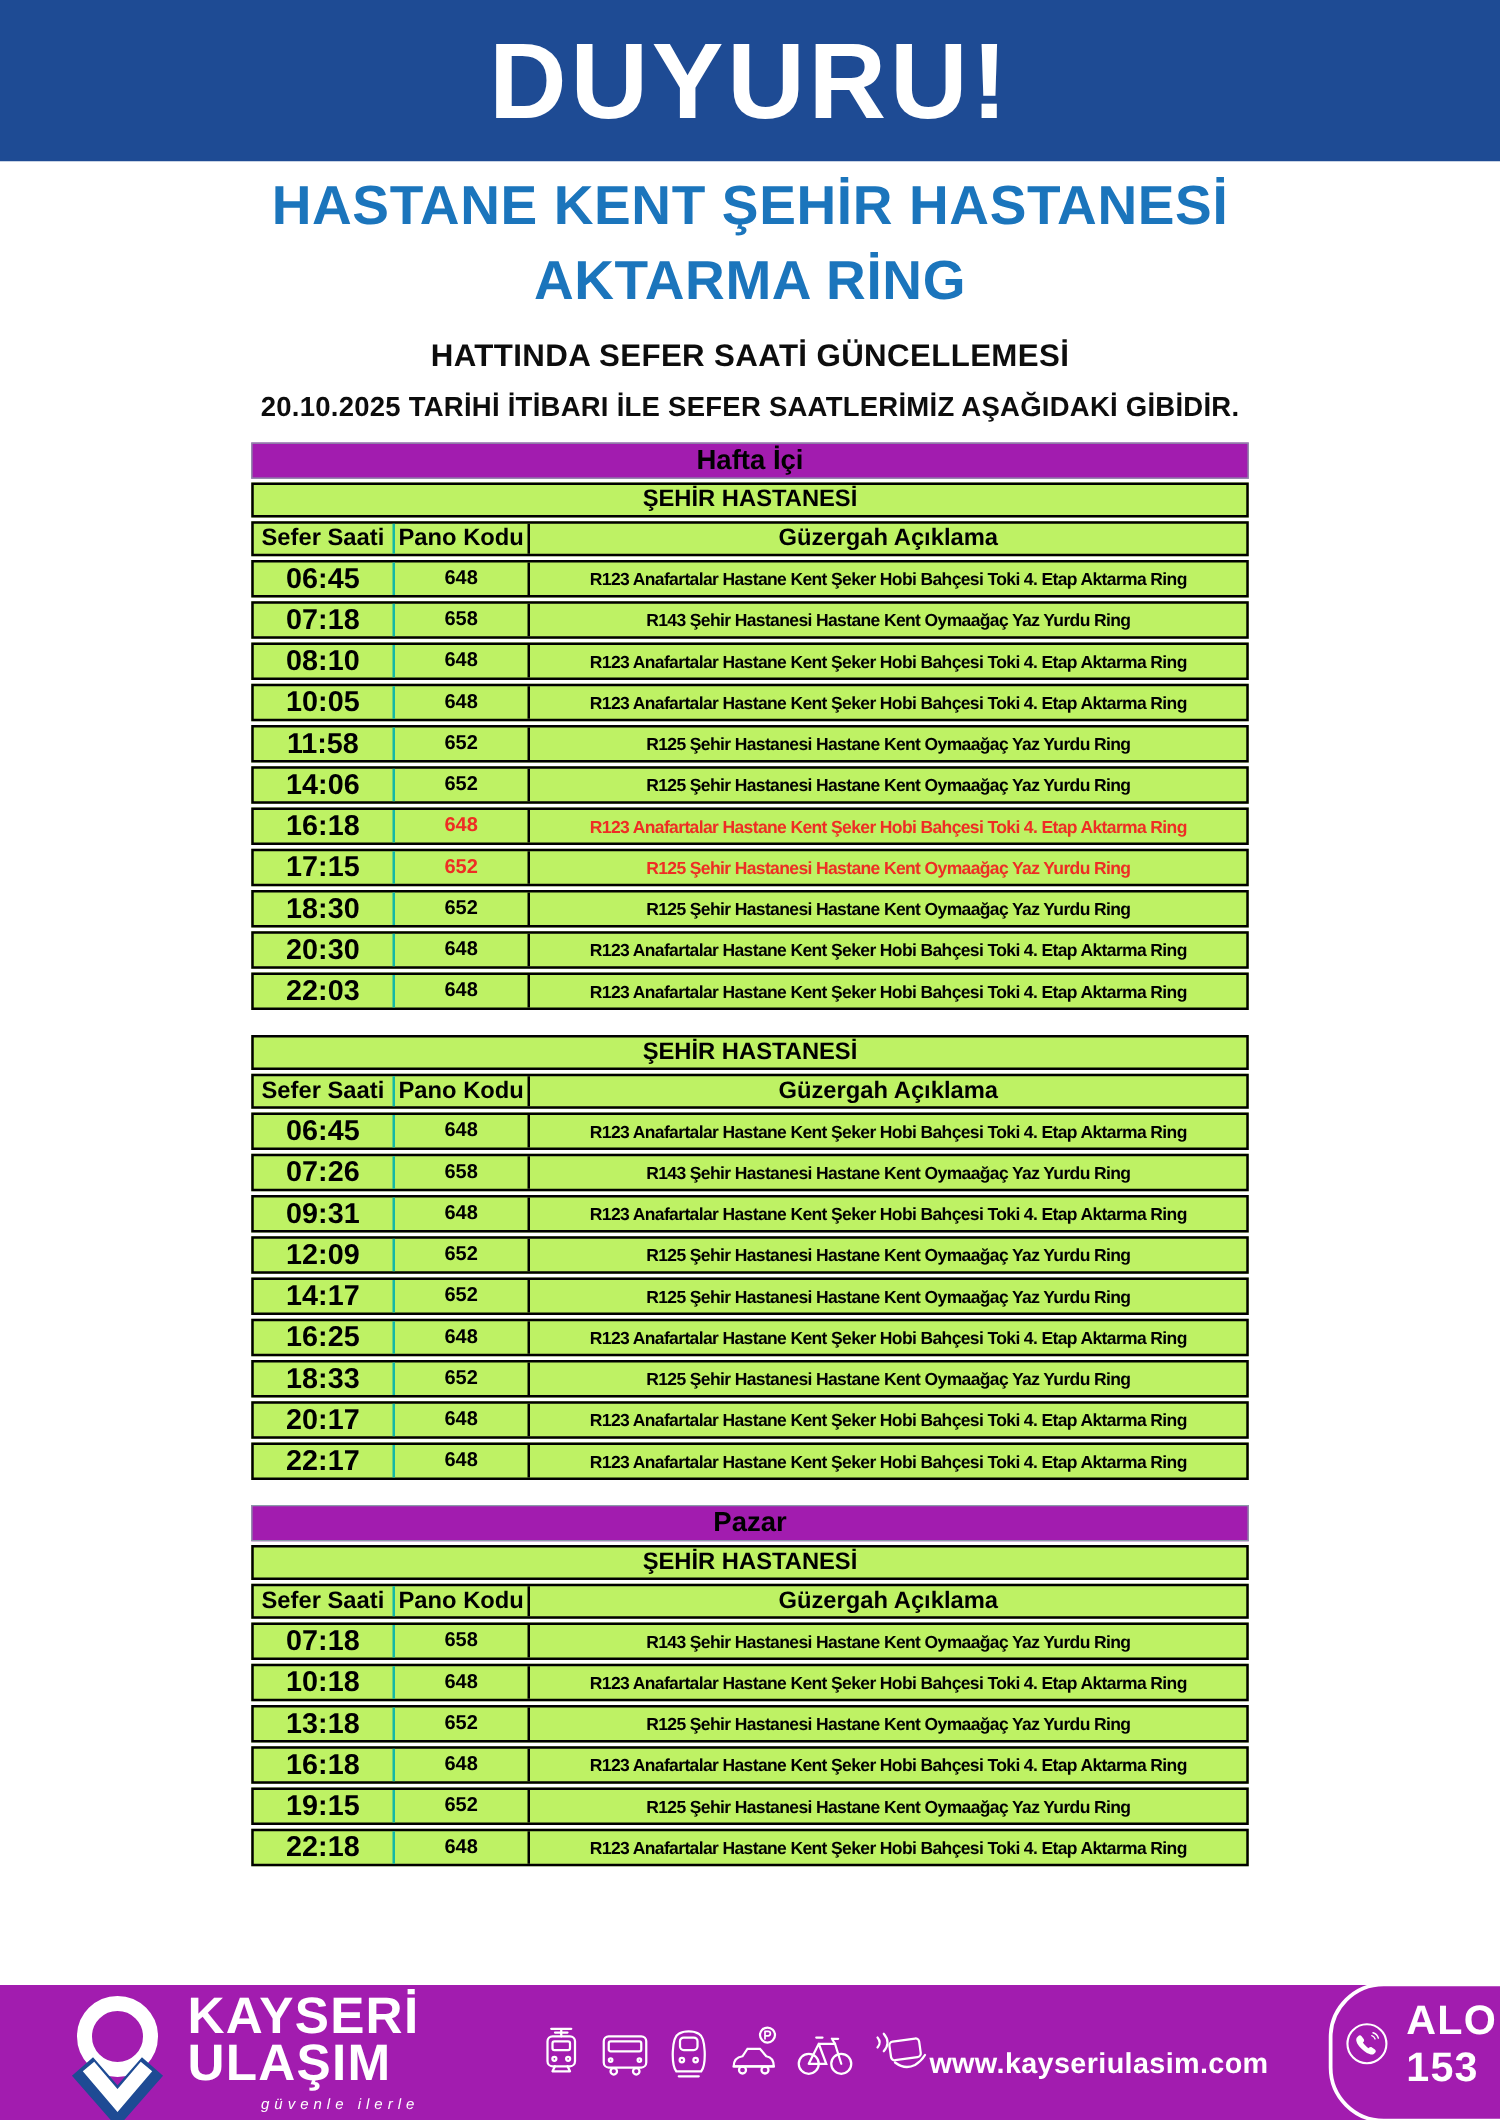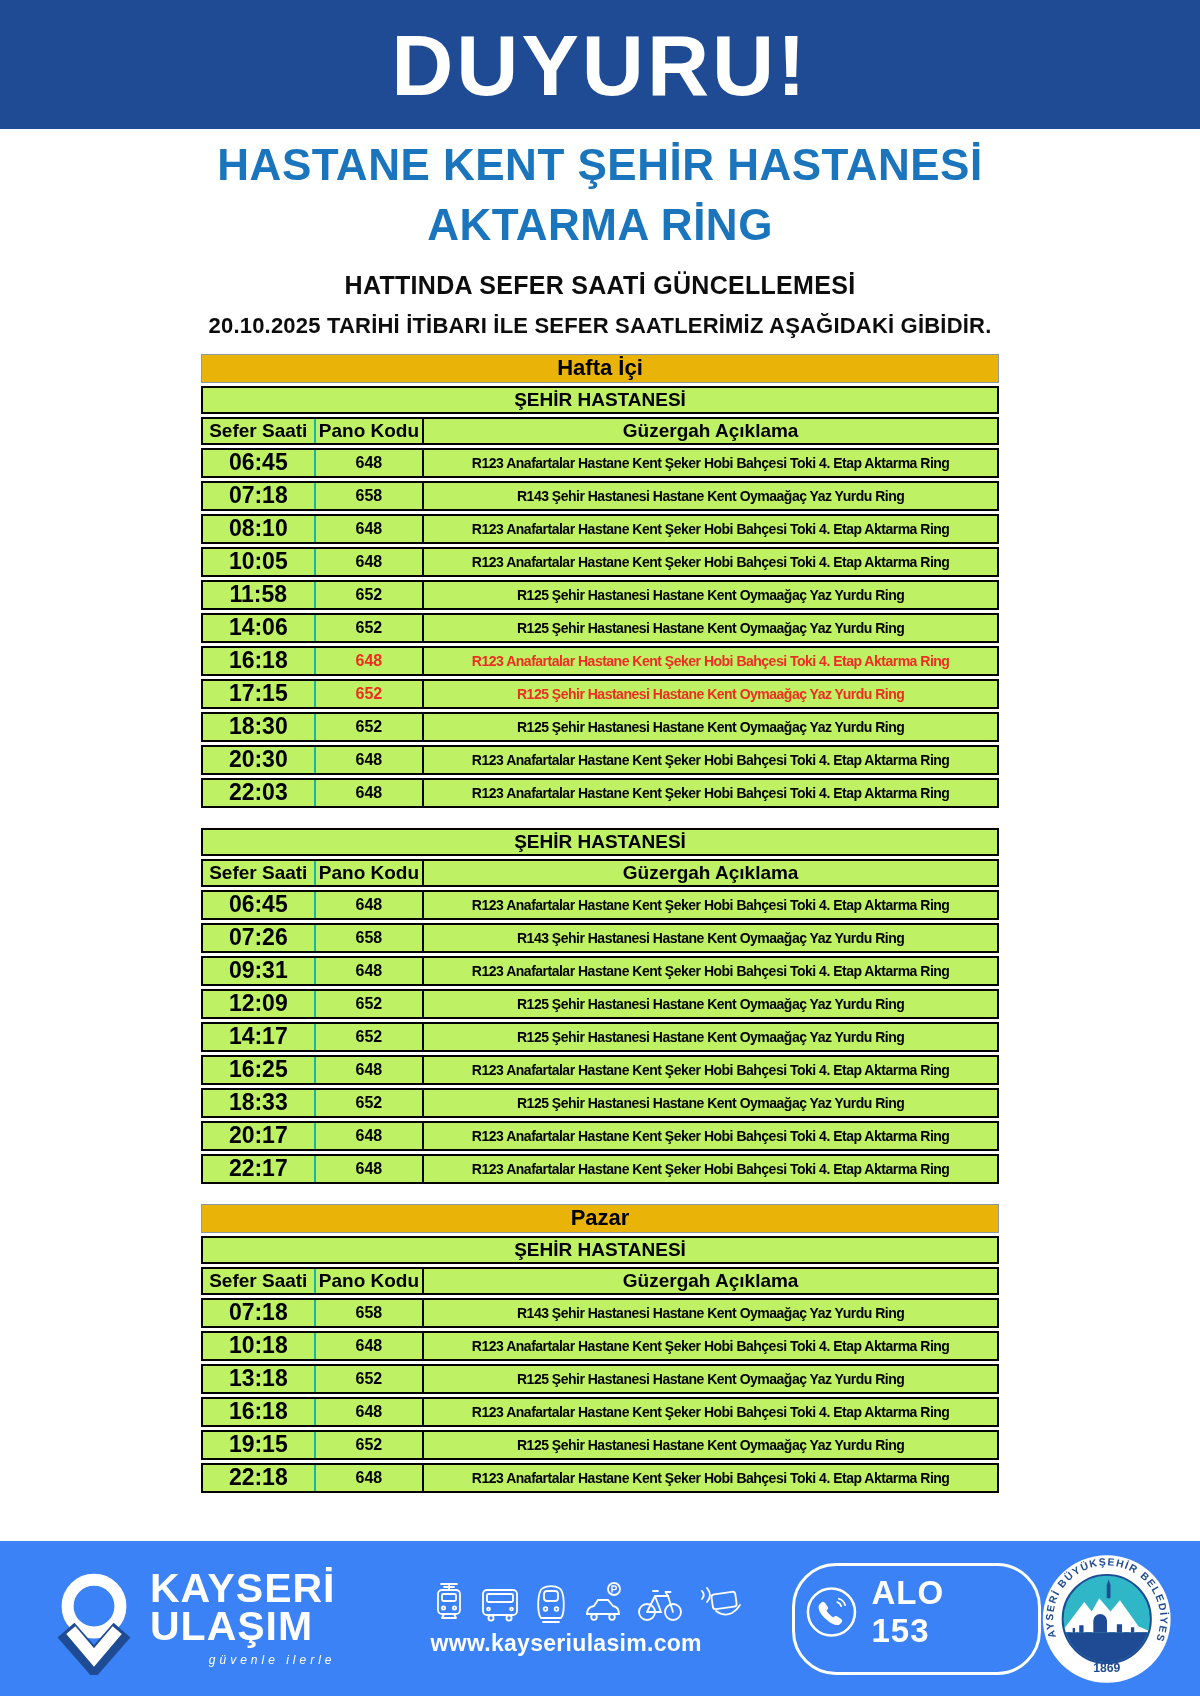--- a/index.html
+++ b/index.html
@@ -13,48 +13,48 @@
   
   .headline{margin-top:10px;text-align:center;color:#1b75bc;font-weight:bold;}
   .headline-line{font-size:44px;line-height:1.18;letter-spacing:0.5px;}
   .headline-line + .headline-line{margin-top:8px;}
   .subhead-1{margin-top:20px;text-align:center;color:#0d0d0d;font-weight:bold;font-size:25px;letter-spacing:0.3px;}
   .subhead-2{margin-top:13px;text-align:center;color:#0d0d0d;font-weight:bold;font-size:22px;letter-spacing:0.2px;}
   
   .tables{width:798px;margin:15px auto 0;}
   .sched-table{margin-bottom:20px;}
   .day-band{
-    height:29px;background:#eab308;border:1px solid #8a9aa8;box-sizing:border-box;
+    height:29px;background:#a21caf;border:1px solid #8a9aa8;box-sizing:border-box;
     display:flex;align-items:center;justify-content:center;
     font-size:22px;font-weight:bold;color:#000;margin-bottom:3px;
   }
   .row{
     display:flex;background:#bef264;border:2px solid #000;box-sizing:border-box;
     height:30px;margin-bottom:3px;align-items:stretch;
   }
   .section-row{justify-content:center;align-items:center;font-size:19px;font-weight:bold;height:28px;}
   .header-row{height:28px;}
   .cell{display:flex;align-items:center;justify-content:center;font-weight:bold;color:#000;overflow:hidden;white-space:nowrap;}
   .c0{width:14%;border-right:2px solid #14b8a6;}
   .c1{width:13.5%;border-right:2px solid #000;}
   .c2{width:72.5%;}
   .header-row .cell{font-size:19px;}
   .data-row .c0{font-size:23px;}
   .data-row .c1{font-size:16px;}
   .data-row .c2{font-size:14px;letter-spacing:-0.5px;}
   .data-row.hl .c1,.data-row.hl .c2{color:#ee2e24;}
   
   .footer{
-    position:absolute;left:0;right:0;bottom:0;height:155px;background:#3b82f6;
+    position:absolute;left:0;right:0;bottom:0;height:108px;background:#a21caf;
     display:flex;align-items:center;box-sizing:border-box;padding:0 28px 0 50px;
   }
   .brand{display:flex;align-items:center;gap:12px;}
   .brand-lines{color:#fff;font-weight:bold;font-size:41px;line-height:0.92;letter-spacing:1px;}
   .brand-tagline{color:#fff;font-size:12px;font-style:italic;letter-spacing:4px;text-align:right;margin-top:7px;font-weight:normal;}
-  .center-block{display:flex;flex-direction:column;align-items:flex-start;margin-left:95px;}
+  .center-block{display:flex;flex-direction:row;align-items:flex-end;margin-left:95px;}
   .transport-icons{display:flex;gap:13px;align-items:flex-end;}
   .transport-icons svg{display:block;}
   .website{color:#fff;font-weight:bold;font-size:23px;margin-top:5px;letter-spacing:0.3px;}
   .alo-pill{
     margin-left:48px;display:flex;align-items:center;gap:14px;
     border:3px solid #fff;border-radius:44px;padding:8px 28px 22px 10px;color:#fff;
   }
   .alo-label{font-size:33px;font-weight:bold;letter-spacing:1px;}
   .seal{margin-left:auto;display:block;}
 </style>

